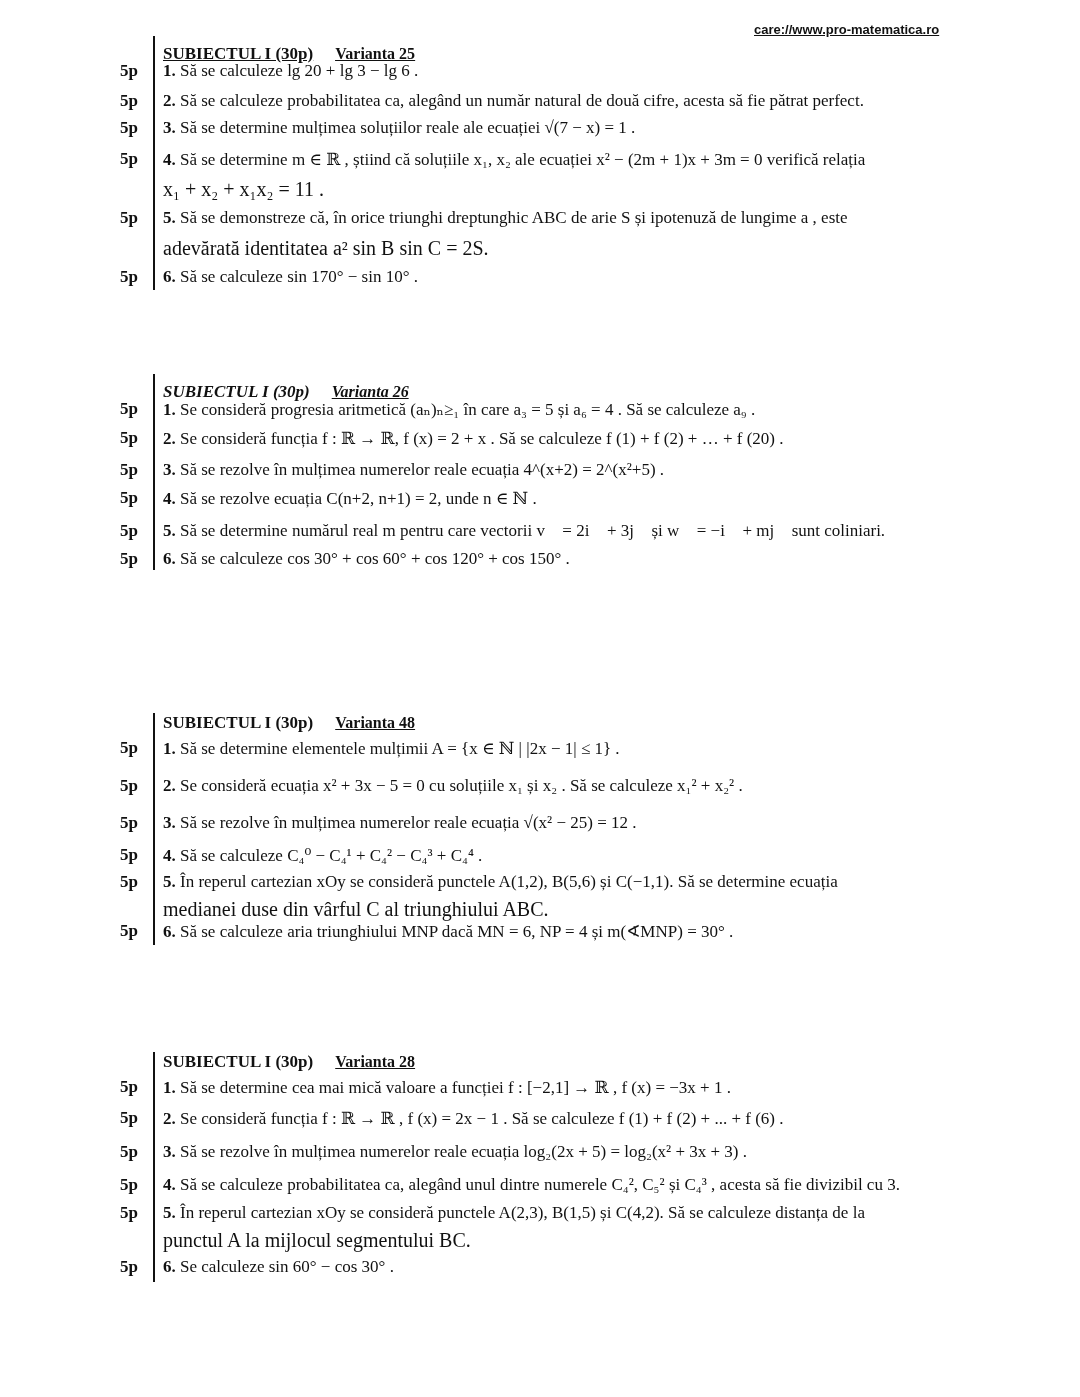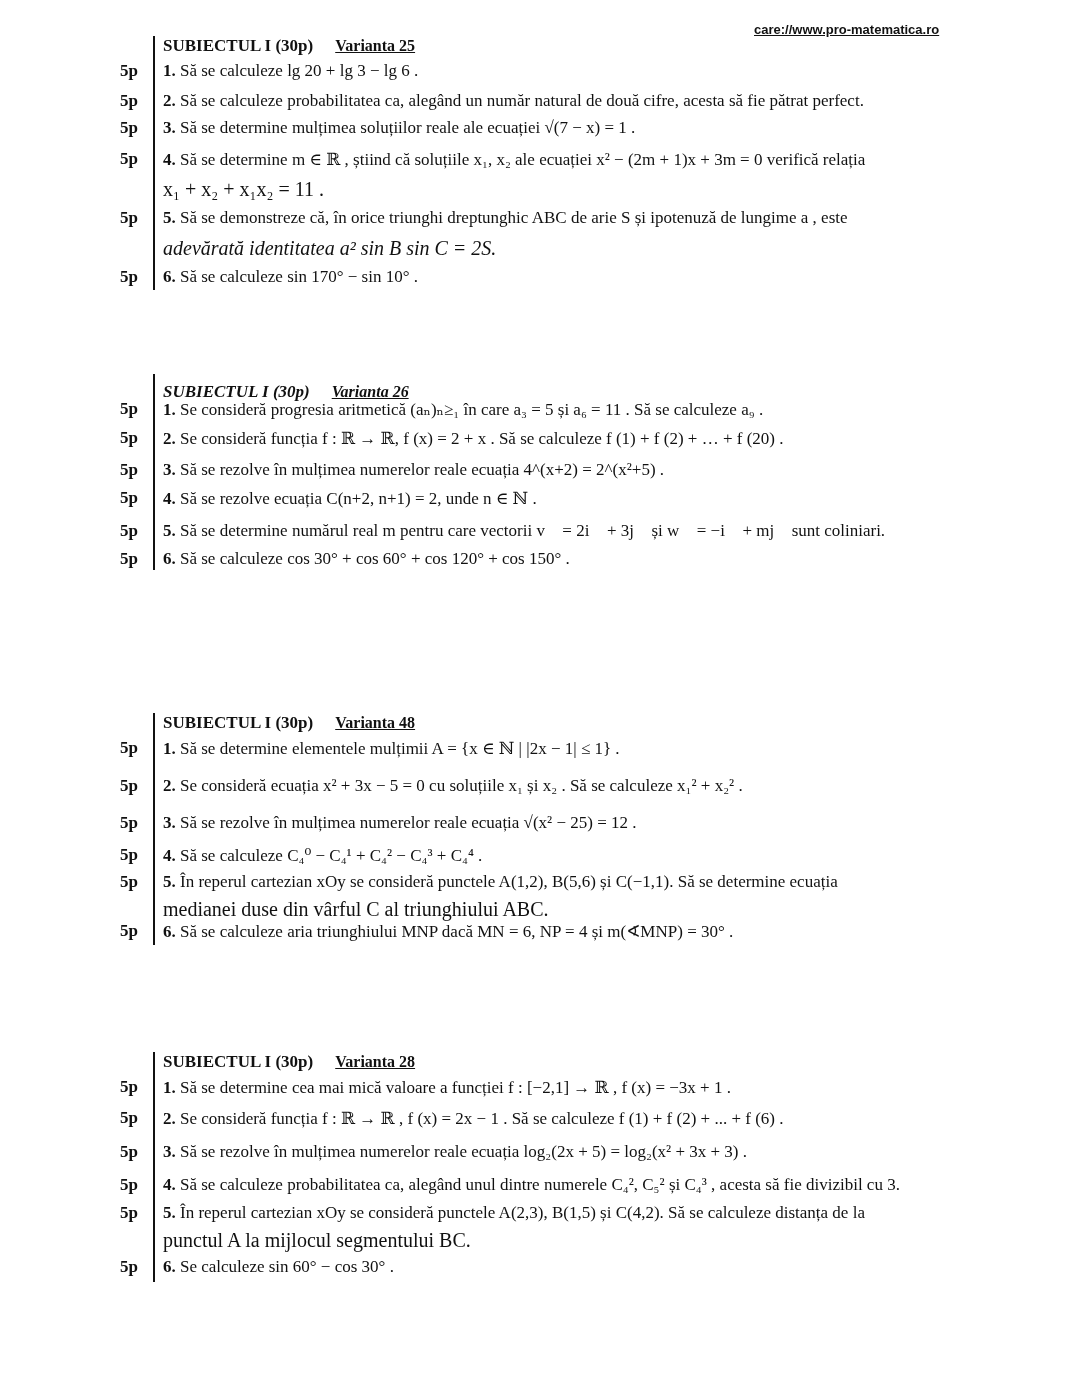--- a/index.html
+++ b/index.html
@@ -17,21 +17,21 @@
   .q b { font-weight:bold; }
   .cont { position:absolute; left:43px; font-size:20px; white-space:nowrap; }
 </style>
 </head>
 <body>
 
 <div class="url">care://www.pro-matematica.ro</div>
 
 <div class="variant" style="top:36px;">
   <div class="vrule" style="top:0; height:254px;"></div>
-  <div class="header" style="top:0;">
+  <div class="header" style="top:8px;text-decoration:underline;">
     <span>SUBIECTUL I (30p)</span><span class="var">Varianta 25</span>
   </div>
   <div class="row" style="top:25px;">
       <span class="pts">5p</span>
       <span class="q"><b>1.</b> <span>Să se calculeze  lg 20 + lg 3 − lg 6 .</span></span>
     </div>
   <div class="row" style="top:55px;">
       <span class="pts">5p</span>
       <span class="q"><b>2.</b> <span>Să se calculeze probabilitatea ca, alegând un număr natural de două cifre, acesta să fie pătrat perfect.</span></span>
     </div>
@@ -41,35 +41,35 @@
     </div>
   <div class="row" style="top:113px;">
       <span class="pts">5p</span>
       <span class="q"><b>4.</b> <span>Să se determine  m ∈ ℝ , știind că soluțiile  x₁, x₂  ale ecuației  x² − (2m + 1)x + 3m = 0  verifică relația</span></span>
     </div>
   <div class="cont" style="top:142px;">x₁ + x₂ + x₁x₂ = 11 .</div>
   <div class="row" style="top:172px;">
       <span class="pts">5p</span>
       <span class="q"><b>5.</b> <span>Să se demonstreze că, în orice triunghi dreptunghic ABC de arie S și ipotenuză de lungime  a , este</span></span>
     </div>
-  <div class="cont" style="top:201px;font-style:italic;">adevărată identitatea  a² sin B sin C = 2S.</div>
+  <div class="cont" style="top:201px;">adevărată identitatea  a² sin B sin C = 2S.</div>
   <div class="row" style="top:231px;">
       <span class="pts">5p</span>
       <span class="q"><b>6.</b> <span>Să se calculeze  sin 170° − sin 10° .</span></span>
     </div>
 </div>
 
 <div class="variant" style="top:374px;">
   <div class="vrule" style="top:0; height:196px;"></div>
   <div class="header" style="top:8px;font-style:italic;">
     <span>SUBIECTUL I (30p)</span><span class="var">Varianta 26</span>
   </div>
   <div class="row" style="top:25px;">
       <span class="pts">5p</span>
-      <span class="q"><b>1.</b> <span>Se consideră progresia aritmetică  (aₙ)ₙ≥₁  în care  a₃ = 5  și  a₆ = 11 . Să se calculeze  a₉ .</span></span>
+      <span class="q"><b>1.</b> <span>Se consideră progresia aritmetică  (aₙ)ₙ≥₁  în care  a₃ = 5  și  a₆ = 4 . Să se calculeze  a₉ .</span></span>
     </div>
   <div class="row" style="top:54px;">
       <span class="pts">5p</span>
       <span class="q"><b>2.</b> <span>Se consideră funcția  f : ℝ → ℝ,  f (x) = 2 + x . Să se calculeze  f (1) + f (2) + … + f (20) .</span></span>
     </div>
   <div class="row" style="top:86px;">
       <span class="pts">5p</span>
       <span class="q"><b>3.</b> <span>Să se rezolve în mulțimea numerelor reale ecuația  4^(x+2) = 2^(x²+5) .</span></span>
     </div>
   <div class="row" style="top:114px;">

